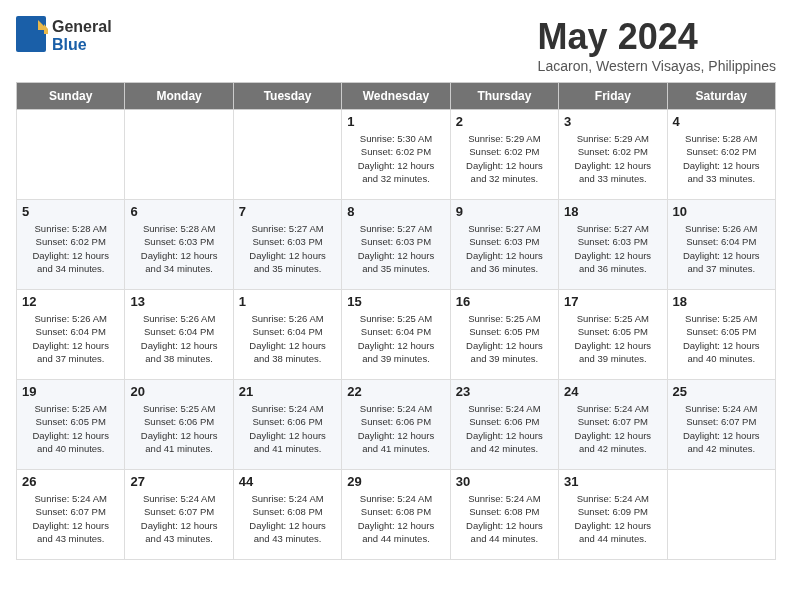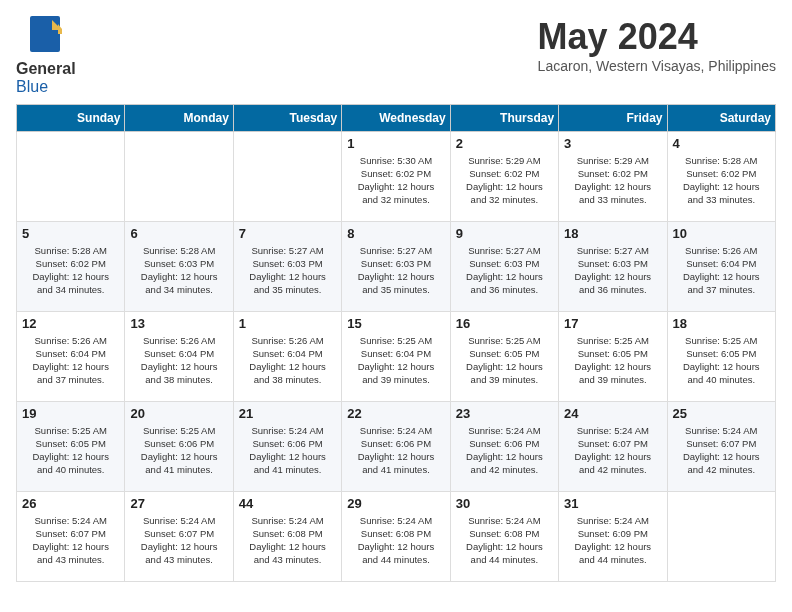--- a/index.html
+++ b/index.html
@@ -13,46 +13,45 @@
     .header-area {
       display: flex;
       justify-content: space-between;
       align-items: flex-start;
       margin-bottom: 8px;
     }
     .logo {
       display: flex;
       align-items: center;
       gap: 4px;
-      flex-direction: column;
     }
     .title-area {
       text-align: left;
     }
     .month-title {
       font-size: 36px;
       font-weight: bold;
       color: #333;
     }
     .location-subtitle {
       font-size: 14px;
       color: #555;
     }
     table {
       width: 100%;
       border-collapse: collapse;
       table-layout: fixed;
     }
     th {
-      background-color: #0369a1;
+      background-color: #737373;
       color: #fff;
       font-size: 12px;
       font-weight: bold;
       padding: 6px 4px;
-      text-align: right;
+      text-align: center;
       border: 1px solid #ccc;
       margin-top: 40px;
     }
     td {
       vertical-align: top;
       border: 1px solid #ddd;
       padding: 4px 5px;
       font-size: 10px;
       color: #333;
       height: 90px;
@@ -87,21 +86,21 @@
         <rect x="0" y="0" width="30" height="36" rx="2" fill="#1a5fa8"></rect>
         <polygon points="22,4 32,14 22,14" fill="#e8b84b"></polygon>
         <polygon points="28,8 36,18 28,18" fill="#e8b84b"></polygon>
       </svg>
     </div>
     <div>
       <div style="line-height:1.1">
         <span style="font-size:16px;font-weight:bold;color:#333;">General</span>
       </div>
       <div>
-        <span style="font-size:16px;font-weight:normal;color:#1a5fa8;">Blue</span>
+        <span style="font-size:16px;font-weight:bold;color:#1a5fa8;">Blue</span>
       </div>
     </div>
   </div>
   <div class="title-area">
     <div class="month-title">May 2024</div>
     <div class="location-subtitle">Lacaron, Western Visayas, Philippines</div>
   </div>
 </div>
 
 <table>

